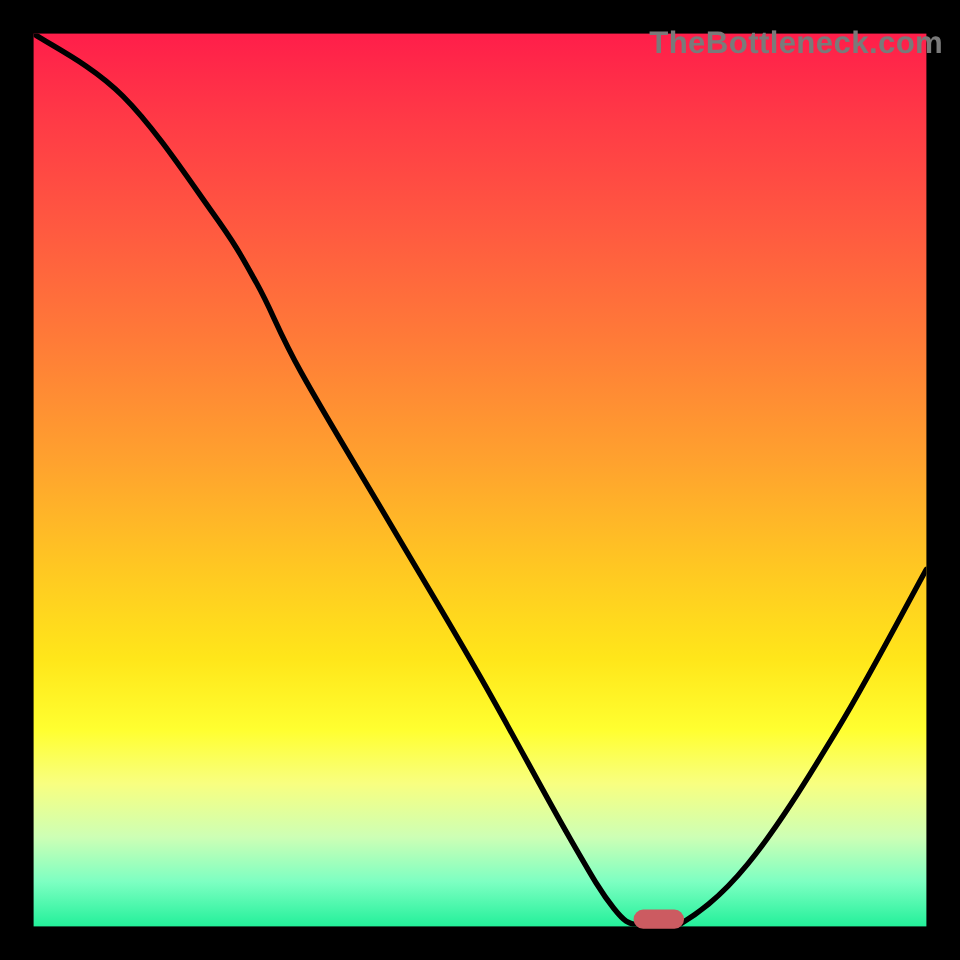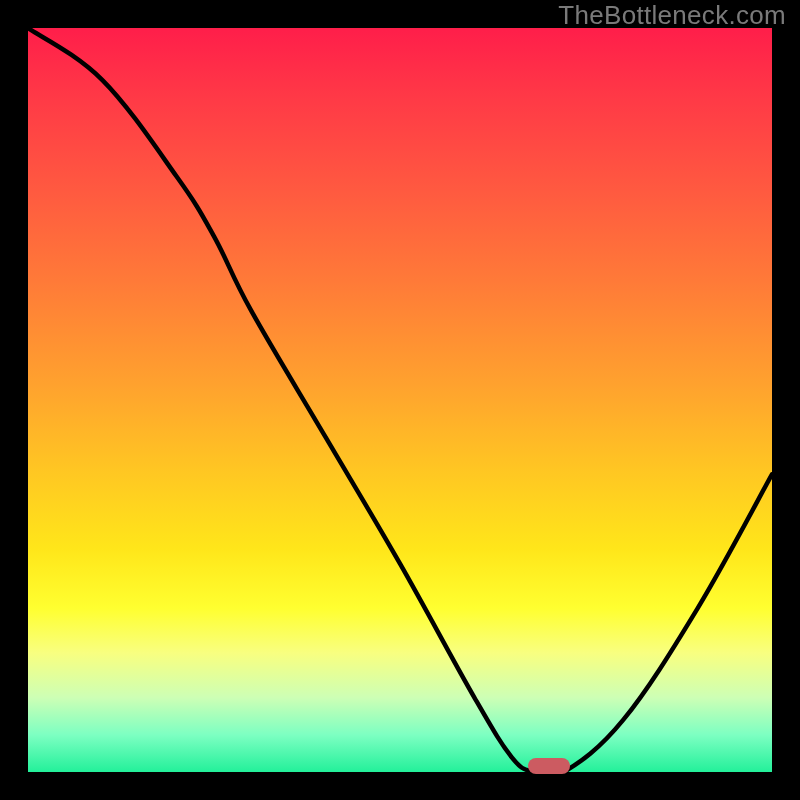--- a/index.html
+++ b/index.html
@@ -36,25 +36,25 @@
       #ffe61a 70%,
       #ffff30 78%,
       #f8ff80 84%,
       #cdffb5 90%,
       #7dffc2 95%,
       #23f09a 100%
     );
   }
   .watermark {
     position: absolute;
-    top: 0;
+    top: 20px;
     right: 14px;
     color: #7a7a7a;
     font-size: 26px;
-    font-weight: 400;
+    font-weight: 700;
     letter-spacing: 0.3px;
   }
   svg.curve {
     position: absolute;
     top: 0;
     left: 0;
     width: 744px;
     height: 744px;
   }
   .marker {

